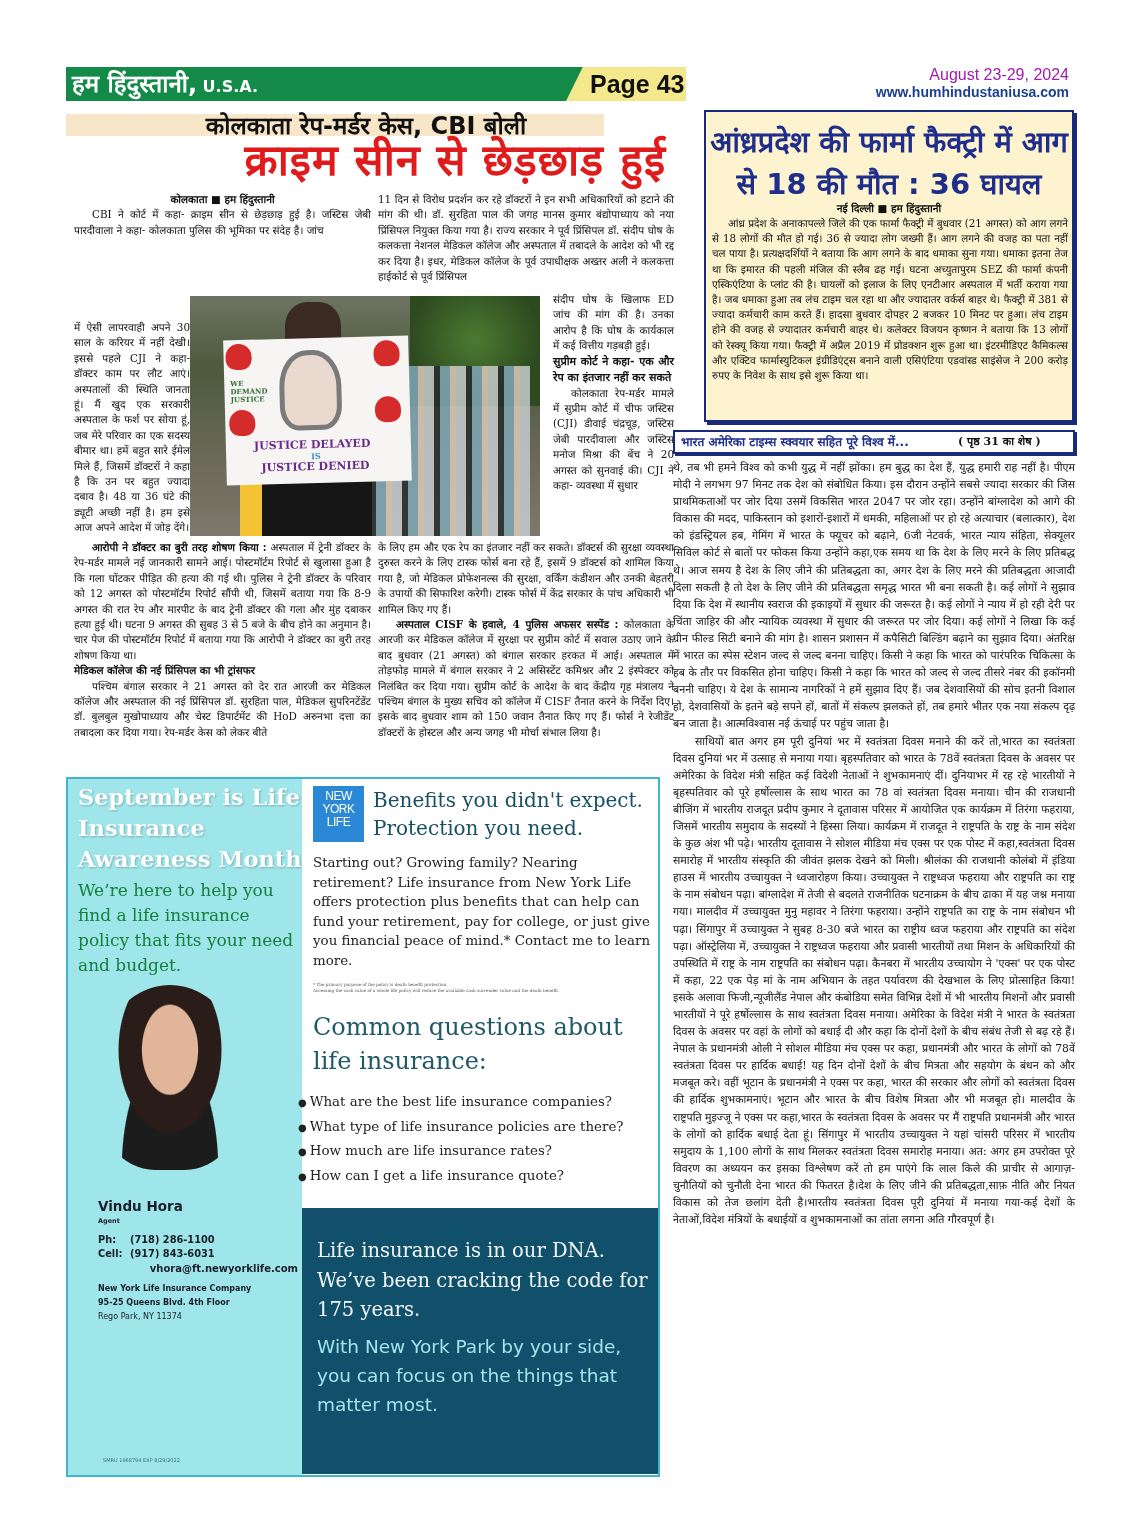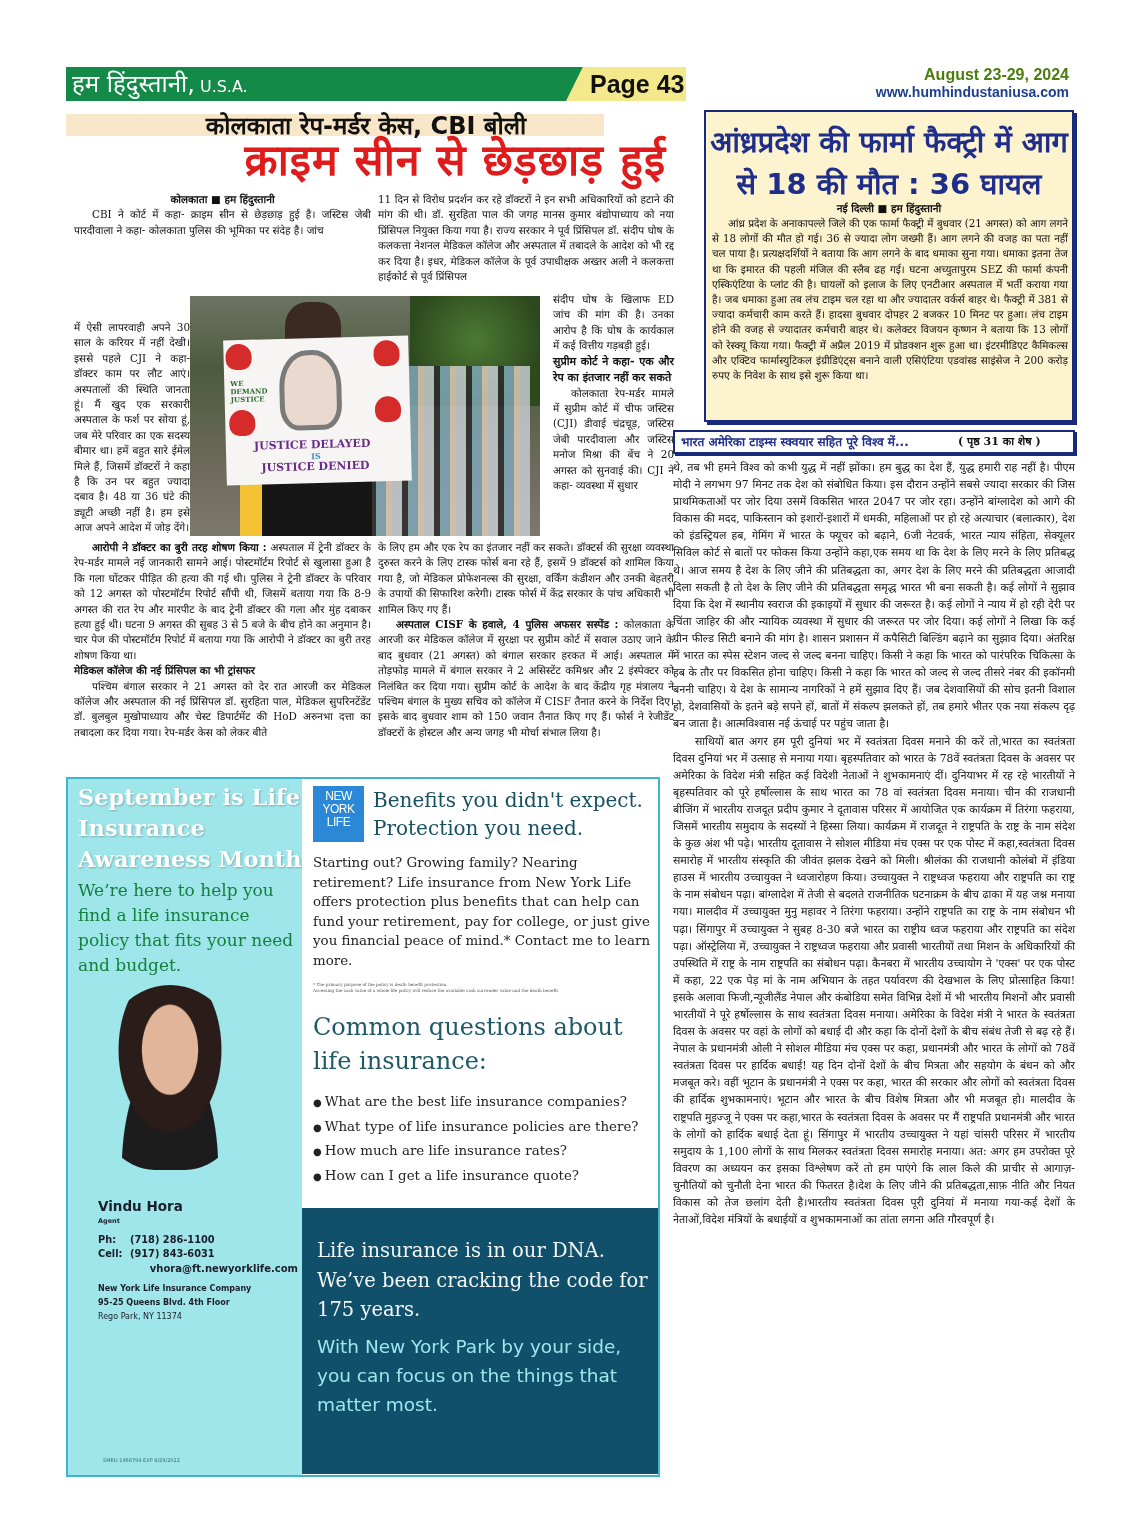--- a/index.html
+++ b/index.html
@@ -2,26 +2,26 @@
 <html><head>
 <meta charset="utf-8">
 <style>
   * { box-sizing: border-box; margin: 0; padding: 0; }
   body { width: 1135px; height: 1533px; background: #fff; position: relative; overflow: hidden;
          font-family: "DejaVu Serif", serif; color: #111; }
   .abs { position: absolute; }
 
   
   #mast { left: 66px; top: 67px; width: 620px; height: 34px; background: #138a47; }
-  #mast-title { left: 72px; top: 68px; color: #fff; font-family: "DejaVu Sans", sans-serif; font-weight: normal; font-size: 24px; line-height: 32px; text-align: right; }
+  #mast-title { left: 72px; top: 68px; color: #fff; font-family: "DejaVu Sans", sans-serif; font-weight: bold; font-size: 24px; line-height: 32px; text-align: right; }
   #mast-usa { font-size: 16px; }
   #page-tab { left: 566px; top: 67px; width: 120px; height: 34px; background: #f4e88c;
               clip-path: polygon(14% 0, 100% 0, 100% 100%, 0 100%); }
   #page-num { left: 590px; top: 68px; font-family: "Liberation Sans", sans-serif; font-weight: bold; font-size: 25px; line-height: 32px; color: #111; }
-  #date { right: 66px; top: 66px; color: #4d7c0f; font-family: "Liberation Sans", sans-serif; font-weight: bold; font-size: 16px; }
+  #date { right: 66px; top: 66px; color: #a21caf; font-family: "Liberation Sans", sans-serif; font-weight: normal; font-size: 16px; }
   #site { right: 66px; top: 84px; color: #1d3f8f; font-family: "Liberation Sans", sans-serif; font-weight: bold; font-size: 14px; text-align: right; }
 
   
   #kicker-bg { left: 66px; top: 114px; width: 538px; height: 22px; background: #f8e6c8; }
   #kicker { left: 66px; top: 108px; width: 600px; text-align: center; font-family: "DejaVu Sans", sans-serif; font-weight: bold; font-size: 24px; color: #111; }
   #headline { left: 66px; top: 134px; width: 600px; text-align: right; font-family: "DejaVu Sans", sans-serif; font-weight: bold; font-size: 43px; line-height: 52px; color: #e01b1b; letter-spacing: 1px; }
 
   .col { font-size: 10.4px; line-height: 15.4px; text-align: justify; margin-left: 8px; }
   .col p { text-indent: 18px; }
   .col .dl { text-align: center; font-weight: bold; text-indent: 0; }
@@ -83,21 +83,21 @@
   .addr { font-size: 8px; line-height: 14px; font-weight: bold; }
   .addr.light { font-weight: normal; }
   #smru { left: 103px; top: 1457px; font-family: "DejaVu Sans", sans-serif; font-size: 5px; color: #3a6a7a; }
 
   #ad-right { left: 302px; top: 779px; width: 356px; height: 418px; background: #fff; }
   #nyl-logo { left: 313px; top: 786px; width: 51px; height: 56px; background: #2a88d6; color: #fff; font-family: "Liberation Sans", sans-serif; font-size: 12px; line-height: 13px; text-align: center; padding-top: 4px; letter-spacing: -0.5px; }
   #nyl-tag { left: 373px; top: 786px; font-family: "DejaVu Serif", serif; font-size: 20px; line-height: 28px; color: #175062; }
   #nyl-p { left: 313px; top: 853px; width: 345px; font-family: "DejaVu Serif", serif; font-size: 13.4px; line-height: 19.5px; color: #222; }
   #nyl-fine { left: 313px; top: 982px; width: 340px; font-family: "DejaVu Serif", serif; font-size: 4.2px; line-height: 6px; color: #555; }
   #nyl-q-h { left: 313px; top: 1010px; font-family: "DejaVu Serif", serif; font-size: 24px; line-height: 34px; color: #1f5968; }
-  #nyl-q-list { left: 313px; top: 1090px; width: 345px; font-family: "DejaVu Serif", serif; font-size: 13.4px; line-height: 23.5px; color: #222; list-style: none; }
+  #nyl-q-list { left: 298px; top: 1090px; width: 345px; font-family: "DejaVu Serif", serif; font-size: 13.4px; line-height: 23.5px; color: #222; list-style: none; }
   #nyl-q-list li::before { content: "\25CF"; font-size: 10px; margin-right: 3px; }
   #ad-dna { left: 302px; top: 1208px; width: 356px; height: 266px; background: #11506b; }
   #dna-h { left: 317px; top: 1236px; width: 340px; font-family: "DejaVu Serif", serif; font-size: 19.5px; line-height: 29.5px; color: #f2f6f7; }
   #dna-p { left: 317px; top: 1332px; width: 340px; font-family: "DejaVu Sans", sans-serif; font-size: 18.5px; line-height: 29px; color: #9ee6ec; }
 </style>
 </head>
 <body>
 
 <div id="mast" class="abs"></div>
 <div id="mast-title" class="abs"><span>हम हिंदुस्तानी,</span><span id="mast-usa"> U.S.A.</span></div>

